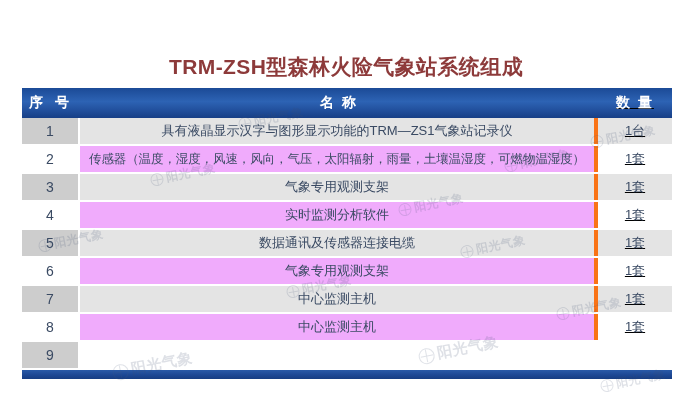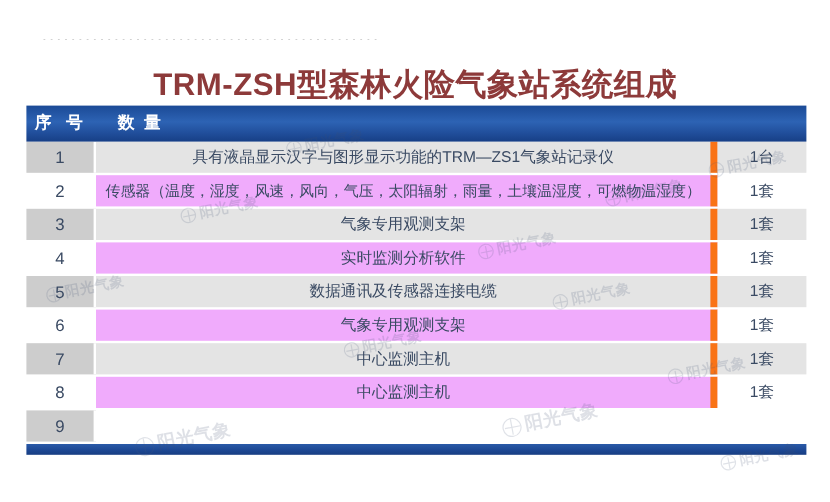--- a/index.html
+++ b/index.html
@@ -29,21 +29,21 @@
     opacity: 0.75;
   }
 
   
   #page-title {
     position: absolute;
     left: 0;
     top: 53px;
     width: 692px;
     text-align: center;
-    font-size: 26px;
+    font-size: 21px;
     font-weight: 700;
     color: #8d3a3a;
     letter-spacing: 0.4px;
     white-space: nowrap;
   }
 
   
   #spec-table {
     position: absolute;
     left: 22px;
@@ -52,21 +52,21 @@
   }
 
   .row {
     display: flex;
     width: 100%;
     align-items: stretch;
   }
 
   .c-no    { width: 58px;  flex: 0 0 58px;  }
   .c-name  { flex: 1 1 auto; }
-  .c-qty   { width: 74px;  flex: 0 0 74px;  }
+  .c-qty   { width: 74px;  flex: 0 0 74px; text-decoration: underline;  }
 
   .cell {
     display: flex;
     align-items: center;
     justify-content: center;
     font-size: 13px;
     color: #3a4a63;
     height: 100%;
     padding: 0 2px;
     white-space: nowrap;
@@ -93,21 +93,21 @@
 
   .data-row .c-no   { background: #ffffff; }
   .data-row .c-name { background: #f0abfc; }
   .data-row .c-qty  { background: #ffffff; }
 
   .data-row.shaded .c-no   { background: #cdcdcd; }
   .data-row.shaded .c-name { background: #e4e4e4; }
   .data-row.shaded .c-qty  { background: #e4e4e4; }
 
   .data-row .c-no   { border-right: 2px solid #ffffff; }
-  .data-row .c-name { border-right: 6px solid #f97316; }
+  .data-row .c-name { border-right: 4px solid #f97316; }
 
   .data-row .c-qty .cell { justify-content: center; }
   .data-row .c-no  .cell { font-size: 14px; }
 
   .name-long { font-size: 12.5px; letter-spacing: -0.1px; }
 
   
   #table-footer-bar {
     height: 9px;
     background: linear-gradient(180deg, #2a5aa8 0%, #1d4894 55%, #173d82 100%);
@@ -216,20 +216,25 @@
   </div>
 
 <div id="spec-table">
 
   <div class="row" id="table-header">
     <div class="c-no">
       <div class="cell">
           <span class="cell-in">序 号</span>
         </div>
     </div>
+    <div class="c-name">
+      <div class="cell">
+          <span>名    称</span>
+        </div>
+    </div>
     <div class="c-qty">
       <div class="cell">
           <span>数 量</span>
         </div>
     </div>
   </div>
 
   <div id="table-body">
       <div class="row data-row shaded">
         <div class="c-no">

